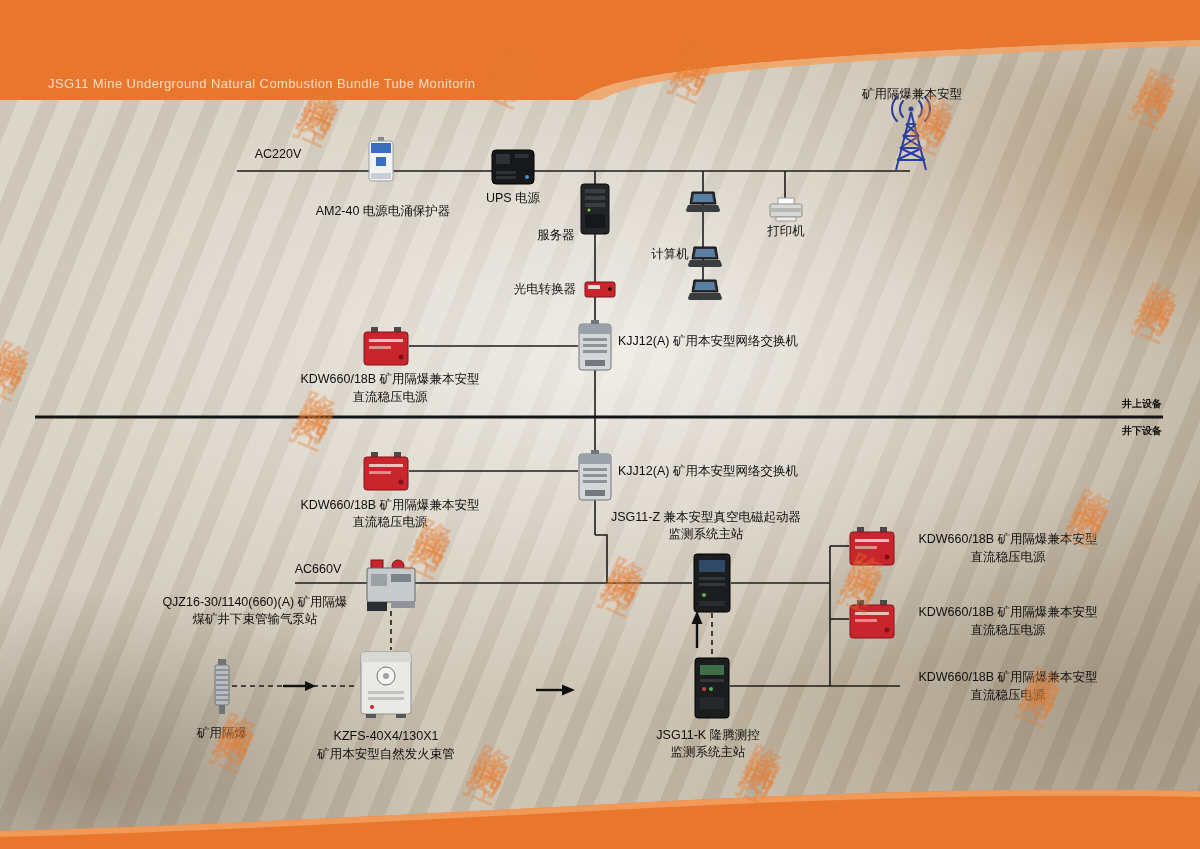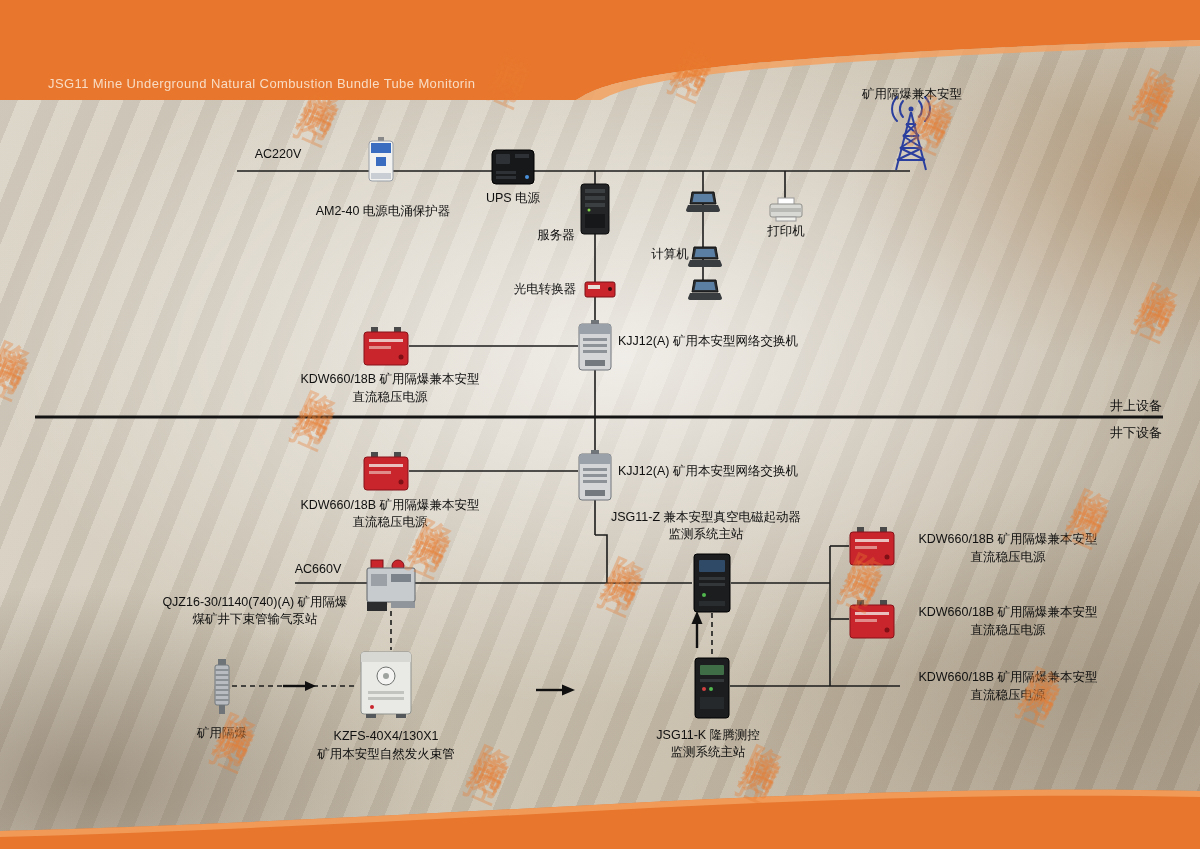--- a/index.html
+++ b/index.html
@@ -38,21 +38,21 @@
     color:rgba(233,122,48,.34);transform:rotate(24deg);user-select:none;
   }
   .lines{position:absolute;left:0;top:0;z-index:3;pointer-events:none;}
   .icon{position:absolute;z-index:4;line-height:0;}
   .lbl{
     position:absolute;z-index:4;font-size:12.5px;color:#101010;
     white-space:nowrap;transform:translateX(-50%);text-align:center;
   }
   .lbl.left{transform:none;text-align:left;}
   .lbl.right{transform:translateX(-100%);text-align:right;}
-  .lbl.bold{font-weight:normal;font-size:13px;}
+  .lbl.bold{font-weight:bold;font-size:10px;}
 </style>
 </head>
 <body>
 
 <div class="stage">
 
   <div class="bg"></div>
 
   <svg class="band top" width="1200" height="120">
     <path d="M0 0 H1200 V40 C1030 45 868 53 756 63 C650 73 606 83 583 96 L576 100 L0 100 Z" fill="#e8762c"></path>
@@ -355,21 +355,21 @@
   <div class="lbl right bold" style="left:1162px;top:424px">井下设备</div>
 
   <div class="lbl left" style="left:618px;top:463px">KJJ12(A) 矿用本安型网络交换机</div>
   <div class="lbl" style="left:390px;top:497px">KDW660/18B 矿用隔爆兼本安型</div>
   <div class="lbl" style="left:390px;top:514px">直流稳压电源</div>
 
   <div class="lbl" style="left:706px;top:509px">JSG11-Z 兼本安型真空电磁起动器</div>
   <div class="lbl" style="left:706px;top:526px">监测系统主站</div>
 
   <div class="lbl" style="left:318px;top:562px">AC660V</div>
-  <div class="lbl" style="left:255px;top:594px">QJZ16-30/1140(740)(A) 矿用隔爆</div>
+  <div class="lbl" style="left:255px;top:594px">QJZ16-30/1140(660)(A) 矿用隔爆</div>
   <div class="lbl" style="left:255px;top:611px">煤矿井下束管输气泵站</div>
 
   <div class="lbl" style="left:1008px;top:531px">KDW660/18B 矿用隔爆兼本安型</div>
   <div class="lbl" style="left:1008px;top:549px">直流稳压电源</div>
   <div class="lbl" style="left:1008px;top:604px">KDW660/18B 矿用隔爆兼本安型</div>
   <div class="lbl" style="left:1008px;top:622px">直流稳压电源</div>
   <div class="lbl" style="left:1008px;top:669px">KDW660/18B 矿用隔爆兼本安型</div>
   <div class="lbl" style="left:1008px;top:687px">直流稳压电源</div>
 
   <div class="lbl" style="left:222px;top:725px">矿用隔爆</div>

